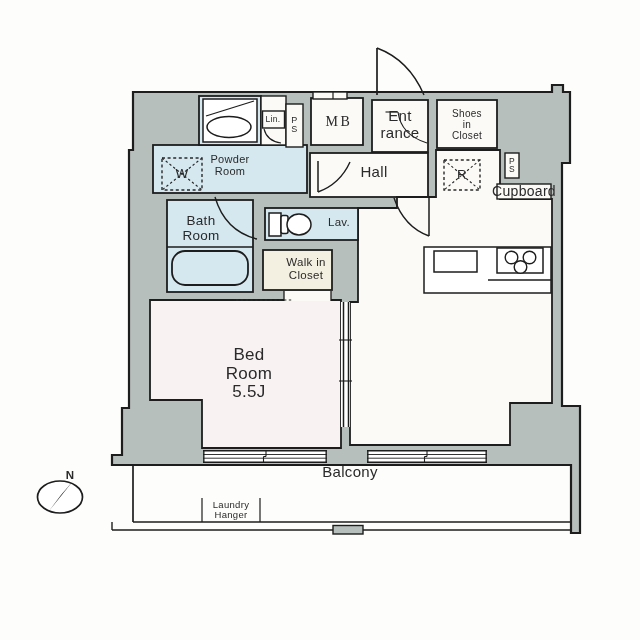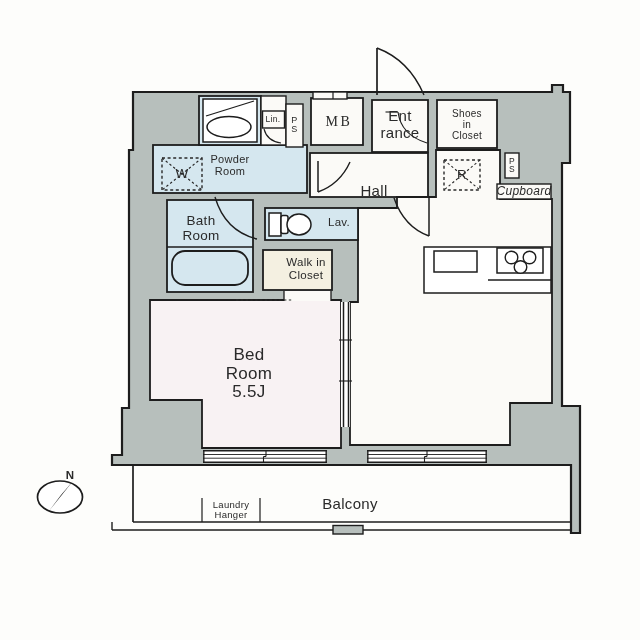--- a/index.html
+++ b/index.html
@@ -20,21 +20,21 @@
   .wht{fill:#ffffff;stroke:#1d1d1d;stroke-width:1.5;}
   .ln{stroke:#1d1d1d;fill:none;}
   .dash{fill:none;stroke:#2a2a2a;stroke-width:1.4;stroke-dasharray:3 2.6;}
   .dashx{fill:none;stroke:#2a2a2a;stroke-width:1.1;stroke-dasharray:2.4 2.4;}
   .lbl{
     position:absolute;transform:translate(-50%,-50%);
     white-space:pre-line;text-align:center;
     color:#2a2a2a;line-height:1.12;letter-spacing:.3px;
   }
   .fz8{font-size:8.5px;}  .fz9{font-size:9px;}  .fz95{font-size:9.5px;}
-  .fz10{font-size:12px;font-style:italic;}  .fz105{font-size:10px;}  .fz115{font-size:11.5px;padding-left:18px;}
+  .fz10{font-size:14px;}  .fz105{font-size:10px;}  .fz115{font-size:11.5px;padding-left:18px;}
   .fz135{font-size:13.5px;}  .fz14{font-size:14px;}  .fz145{font-size:11px;}
   .fz15{font-size:15px;}  .fz17{font-size:17px;}
   .mb-sp{letter-spacing:2.5px;}
   .north{font-size:11.5px;font-weight:600;}
   .disclaimer{
     position:absolute;left:332px;top:562px;transform:translate(-50%,-50%);
     font-size:15.5px;font-weight:600;letter-spacing:.5px;color:#1f1f1f;white-space:nowrap;
   }
 </style>
 </head>
@@ -173,21 +173,21 @@
   </g>
 
   <g>
     <ellipse cx="60" cy="497" rx="22.5" ry="16" fill="#fff" stroke="#1d1d1d" stroke-width="1.7"></ellipse>
     <polygon points="73,481 49,511 61,495" fill="#111"></polygon>
   </g>
 </svg>
 
 <div class="lbl fz145" style="left:230px;top:165px;">Powder
 Room</div>
-<div class="lbl fz15" style="left:374px;top:172px;margin-top:19px;">Hall</div>
+<div class="lbl fz15" style="left:374px;top:172px;">Hall</div>
 <div class="lbl fz15" style="left:400px;top:125px;">Ent
 rance</div>
 <div class="lbl fz14 mb-sp" style="left:339px;top:122px;font-family:Liberation Serif, serif;">MB</div>
 <div class="lbl fz105" style="left:467px;top:124px;line-height:1.1;">Shoes
 in
 Closet</div>
 <div class="lbl fz9" style="left:294.5px;top:125px;line-height:1.05;">P
 S</div>
 <div class="lbl fz8" style="left:273px;top:119.5px;">Lin.</div>
 <div class="lbl fz8" style="left:512px;top:165.5px;line-height:1.05;">P
@@ -196,19 +196,19 @@
 <div class="lbl fz135" style="left:462px;top:175px;">R</div>
 <div class="lbl fz135" style="left:182px;top:174px;">W</div>
 <div class="lbl fz115" style="left:330px;top:222px;">Lav.</div>
 <div class="lbl fz135" style="left:201px;top:228px;">Bath
 Room</div>
 <div class="lbl fz115" style="left:297px;top:269px;">Walk in
 Closet</div>
 <div class="lbl fz17" style="left:249px;top:374px;line-height:1.1;">Bed
 Room
 5.5J</div>
-<div class="lbl fz15" style="left:350px;top:504px;">Balcony</div>
+<div class="lbl fz15" style="left:350px;top:472px;">Balcony</div>
 <div class="lbl fz95" style="left:231px;top:510px;line-height:1.1;">Laundry
 Hanger</div>
 <div class="lbl north" style="left:70px;top:474.5px;">N</div>
 
 
 </div>
 
 </body></html>

